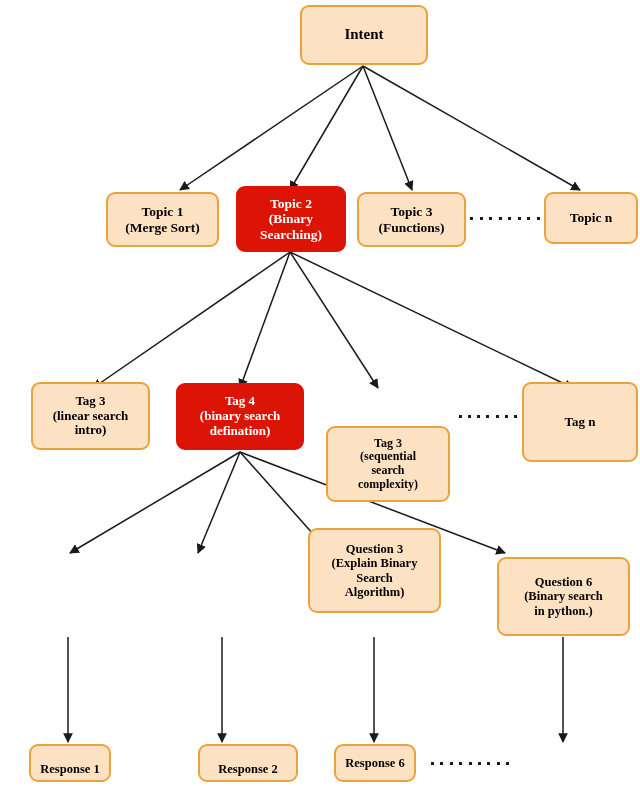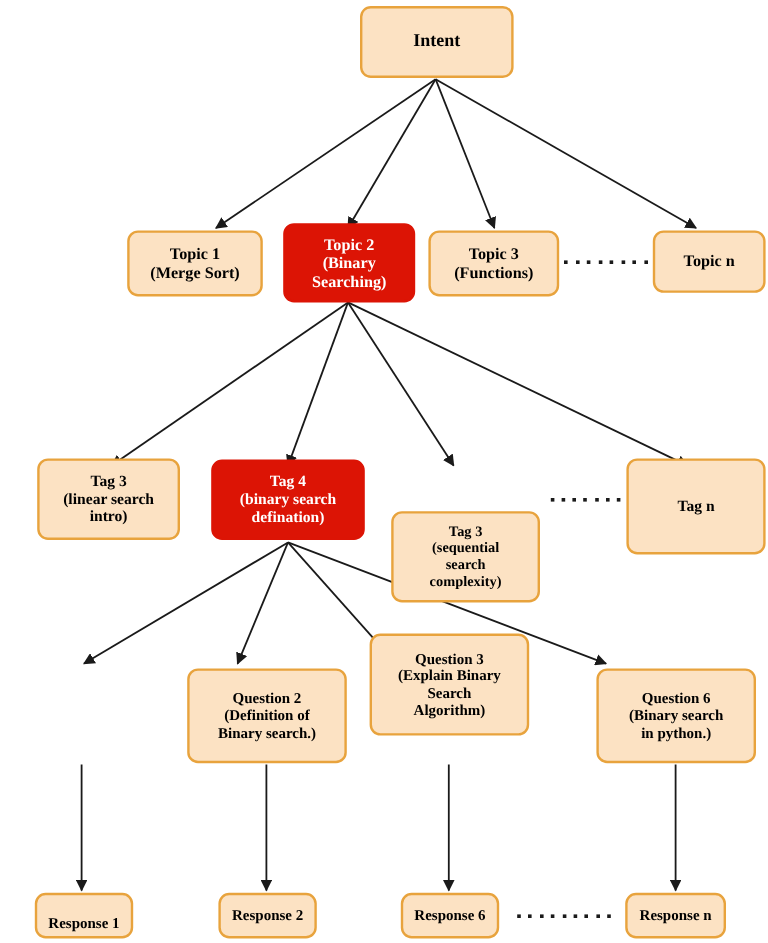--- a/index.html
+++ b/index.html
@@ -163,60 +163,52 @@
     <span></span>
       <span></span>
       <span></span>
   </div>
 
   <div class="node" style="left:522px; top:382px; width:116px; height:80px; font-size:13px;">
     <span class="label">Tag n</span>
   </div>
 
 
-  <div class="node" style="left:156px; top:557px; width:133px; height:79px; font-size:12.5px;">
-    <span class="label">Question 2
-(Definition of
-Binary search.)</span>
-  </div>
 
   <div class="node" style="left:308px; top:528px; width:133px; height:85px; font-size:12.5px;">
     <span class="label">Question 3
 (Explain Binary
 Search
 Algorithm)</span>
   </div>
 
   <div class="node" style="left:497px; top:557px; width:133px; height:79px; font-size:12.5px;">
     <span class="label">Question 6
 (Binary search
 in python.)</span>
   </div>
 
   <div class="node" style="left:29px; top:744px; width:82px; height:38px; font-size:12.5px;align-items:flex-end;">
     <span class="label">Response 1</span>
   </div>
 
-  <div class="node" style="left:182px; top:744px; width:82px; height:38px; font-size:12.5px;">
+  <div class="node" style="left:198px; top:744px; width:100px; height:38px; font-size:12.5px;align-items:flex-end;">
     <span class="label">Response 2</span>
   </div>
 
   <div class="node" style="left:334px; top:744px; width:82px; height:38px; font-size:12.5px;">
     <span class="label">Response 6</span>
   </div>
 
   <div class="ellipsis" style="left:431px; top:761px; width:78px; height:4px;">
     <span></span>
       <span></span>
       <span></span>
       <span></span>
       <span></span>
     <span></span>
       <span></span>
       <span></span>
       <span></span>
   </div>
 
-  <div class="node" style="left:521px; top:744px; width:84px; height:38px; font-size:12.5px;">
-    <span class="label">Response n</span>
-  </div>
 
 </div>
 
 </body></html>

